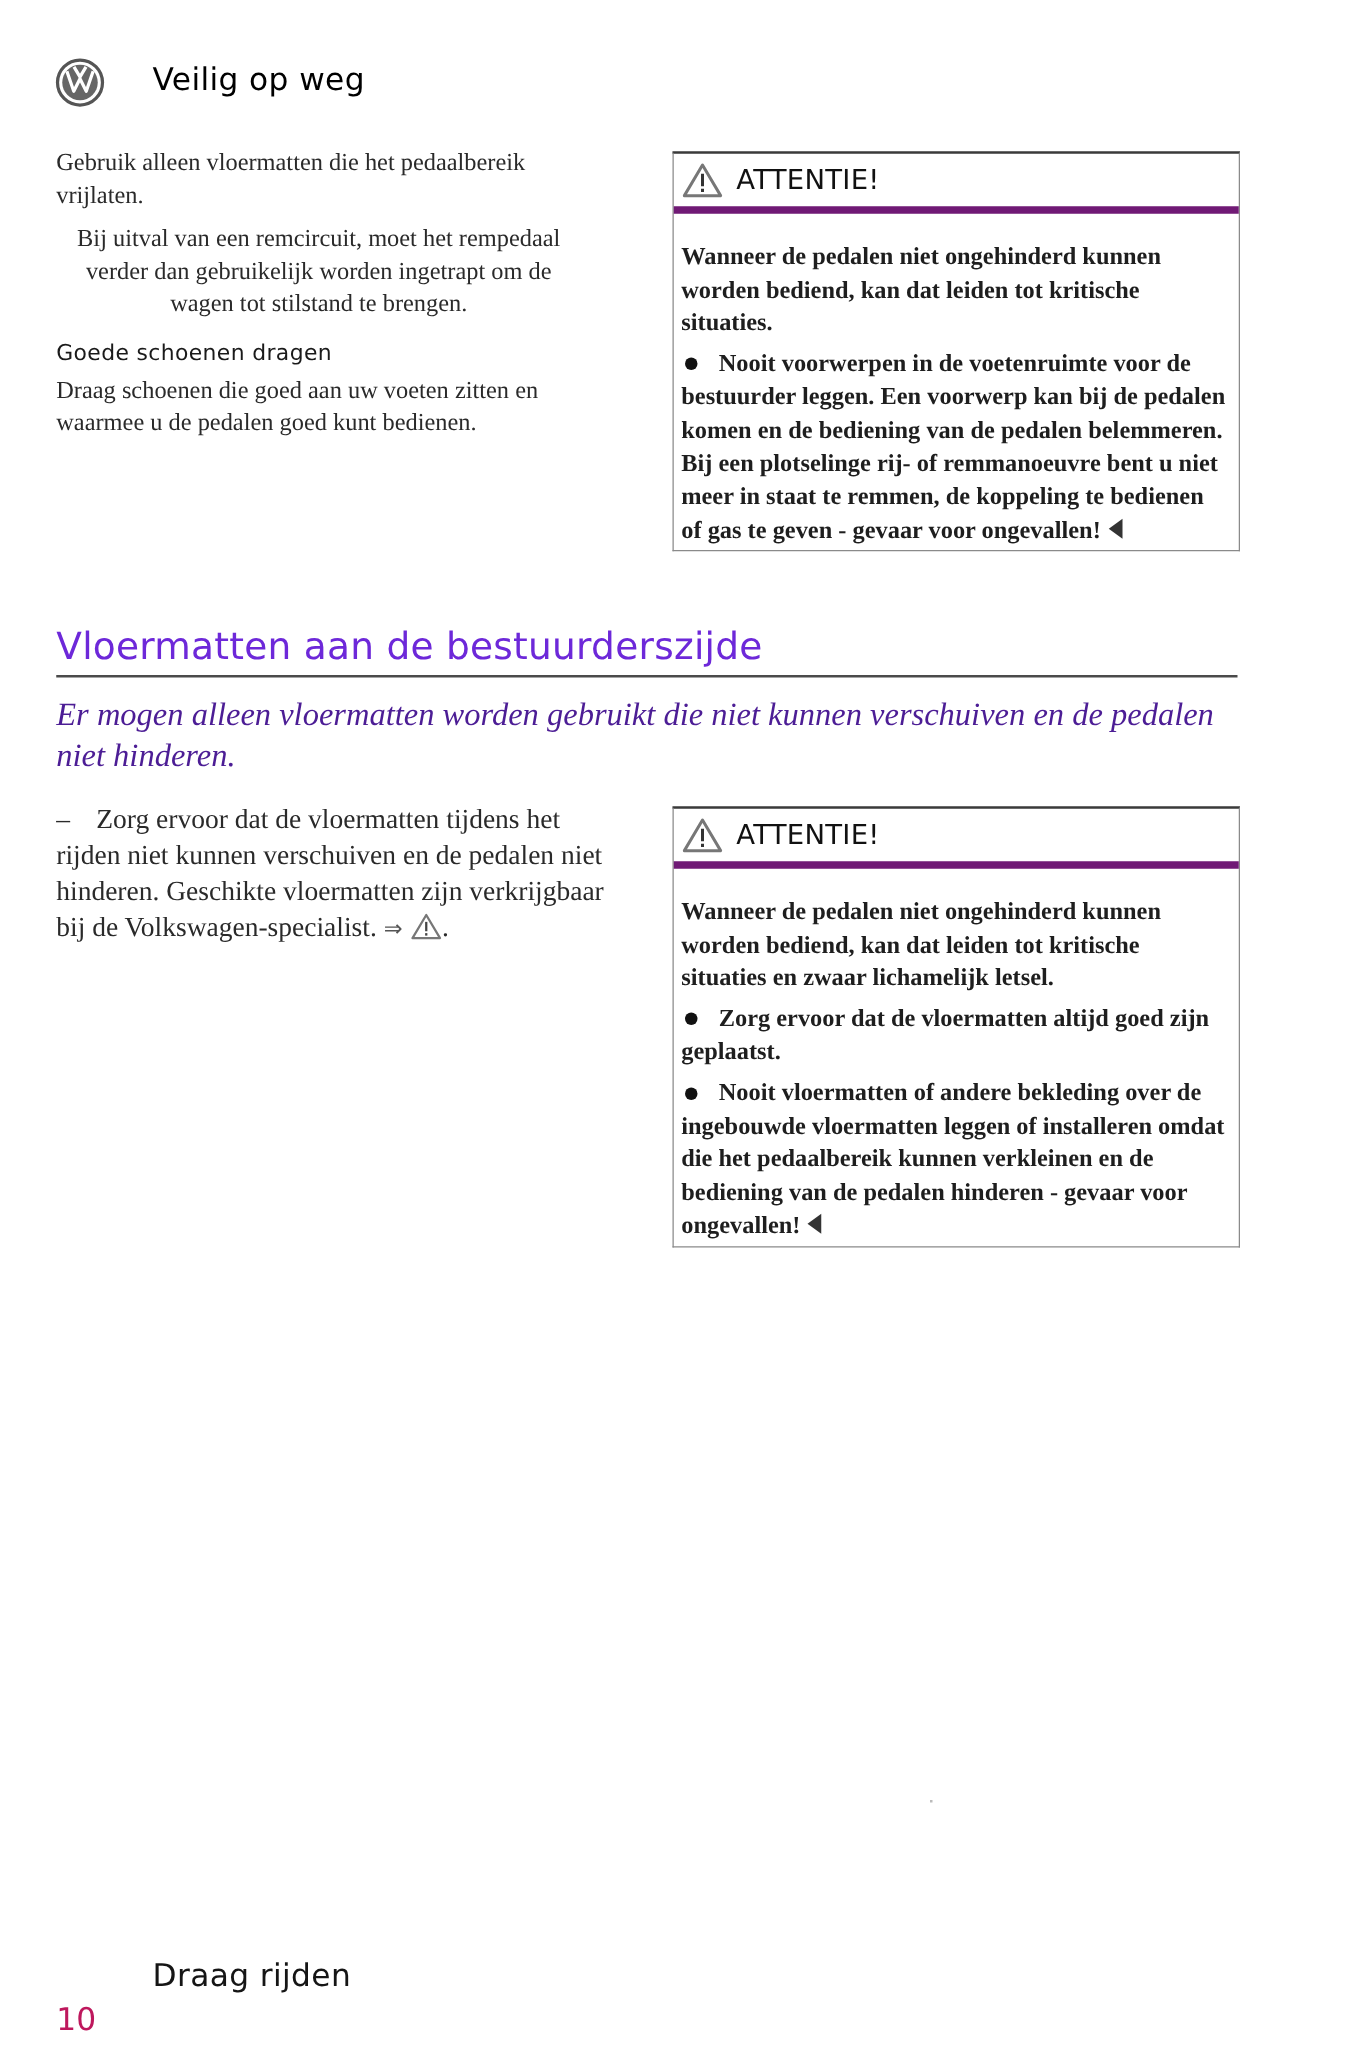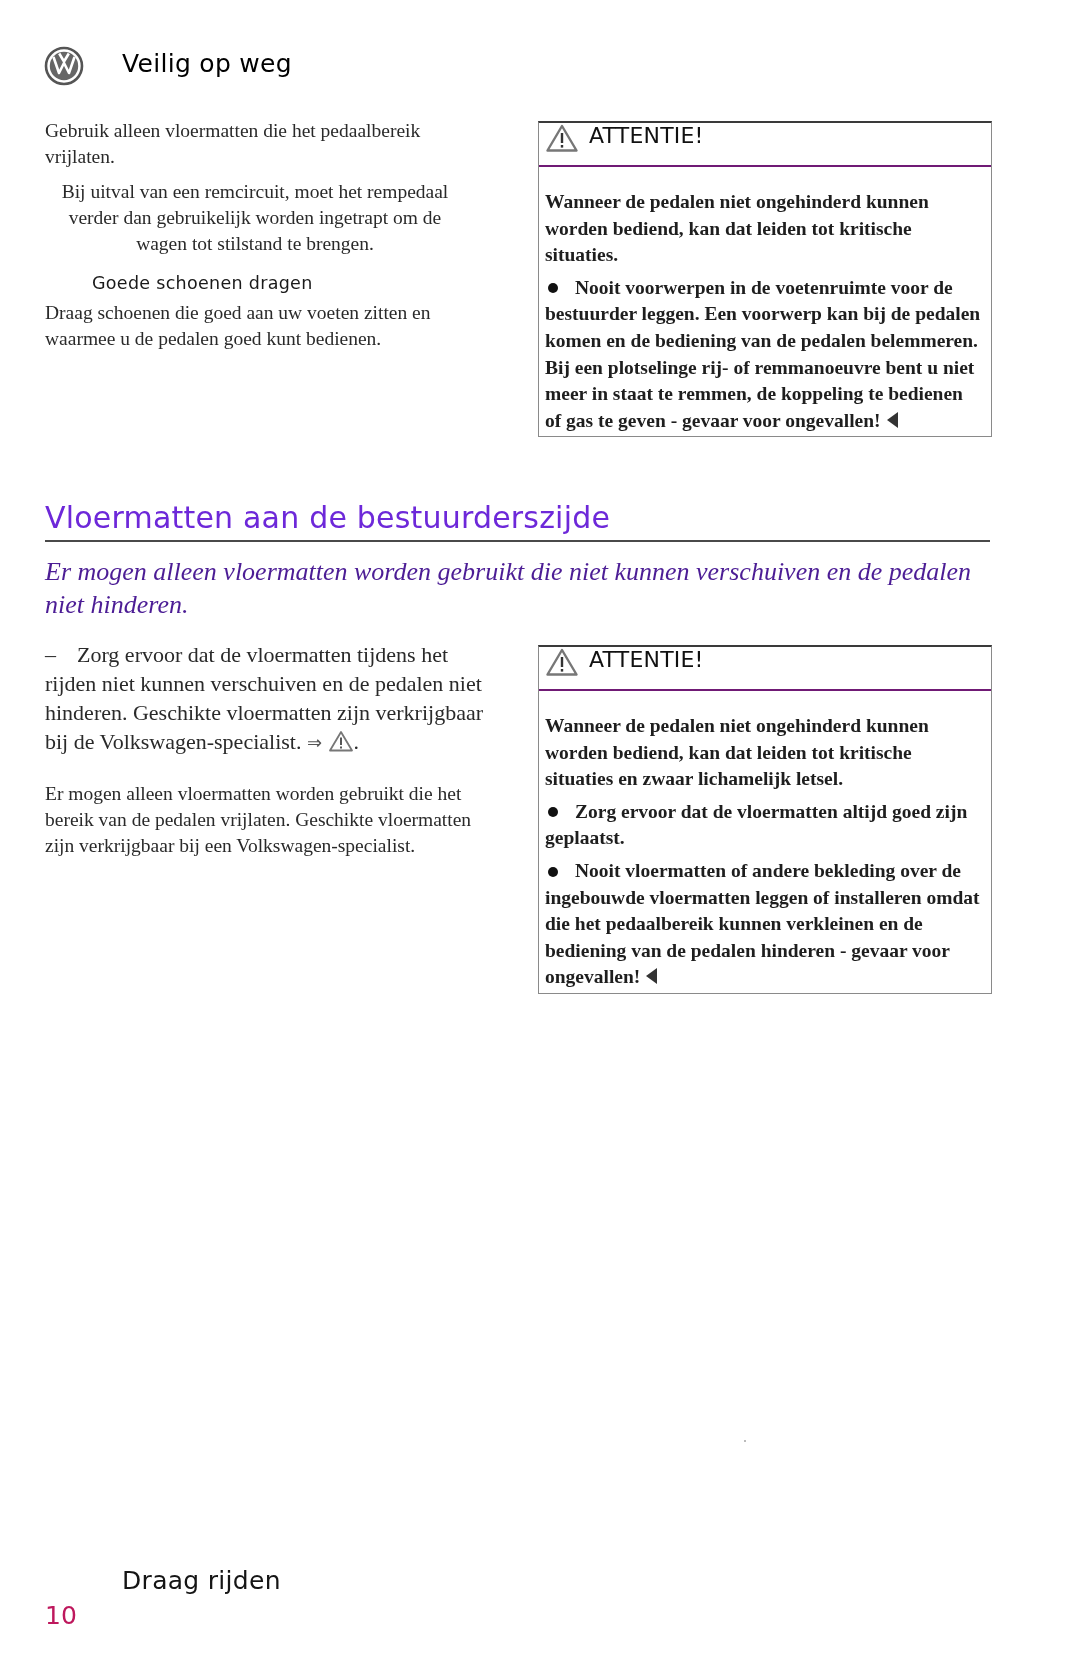--- a/index.html
+++ b/index.html
@@ -12,21 +12,21 @@
     .vw-logo { width: 40px; height: 40px; display: block; }
     .header-title { position: absolute; left: 122px; top: 49px; font-size: 25px; letter-spacing: 0.3px; color: #000000; white-space: nowrap; }
 
     
     .col-left { position: absolute; left: 45px; width: 460px; }
     .body-text { font-size: 19.5px; line-height: 26px; color: #2a2a2a; margin: 0; }
     .subhead { font-size: 17.5px; line-height: 24px; color: #1a1a1a; margin: 0; letter-spacing: 0.3px; }
 
     
     .warn { position: absolute; left: 538px; width: 452px; border: 1.4px solid #8a8a8a; border-top: 2.5px solid #3a3a3a; background: #fff; }
-    .warn-head { display: flex; height: 42px; border-bottom: 2px solid #701a75; padding-left: 6px; }
+    .warn-head { display: flex; align-items: center; height: 42px; border-bottom: 6px solid #701a75; padding-left: 6px; }
     .warn-icon { width: 34px; height: 30px; display: block; margin-right: 10px; }
     .warn-title { font-size: 22px; color: #111; letter-spacing: 0.2px; }
     .warn-body { padding: 22px 8px 2px 6px; }
     .warn-text { font-family: "Liberation Serif", "DejaVu Serif", serif; font-weight: bold; font-size: 19.5px; line-height: 26.6px; color: #1e1e1e; margin: 0 0 6px 0; }
     .warn-text:last-child { margin-bottom: 0; }
     .bullet { display: inline-block; width: 10px; height: 10px; border-radius: 50%; background: #111; margin: 0 17px 2px 3px; vertical-align: middle; }
     .end-mark { display: inline-block; width: 0; height: 0; border-top: 8px solid transparent; border-bottom: 8px solid transparent; border-right: 11px solid #333; margin-left: 6px; vertical-align: -1px; }
 
     
     .section-title { position: absolute; left: 45px; top: 500px; font-size: 30px; color: #6d28d9; letter-spacing: 0.2px; white-space: nowrap; }
@@ -52,21 +52,21 @@
     <circle cx="20" cy="20" r="14.2" fill="#666"></circle>
     <path d="M9.5 11 L15 27 L20 17 L25 27 L30.5 11" fill="none" stroke="#fff" stroke-width="2.6" stroke-linejoin="round"></path>
     <path d="M15.2 7.5 L20 15.5 L24.8 7.5" fill="none" stroke="#fff" stroke-width="2.6" stroke-linejoin="round"></path>
   </svg>
 </div>
 <div class="header-title sans">Veilig op weg</div>
 
 <div class="col-left" style="top:118px;">
   <p class="body-text serif" style="width:440px;">Gebruik alleen vloermatten die het pedaalbereik vrijlaten.</p>
   <p class="body-text serif" style="margin-top:9px;width:420px;text-align:center;">Bij uitval van een remcircuit, moet het rempedaal verder dan gebruikelijk worden ingetrapt om de wagen tot stilstand te brengen.</p>
-  <p class="subhead sans" style="margin-top:14px;margin-left:47px;">Goede schoenen dragen</p>
+  <p class="subhead sans" style="margin-top:14px;">Goede schoenen dragen</p>
   <p class="body-text serif" style="margin-top:5px;width:440px;">Draag schoenen die goed aan uw voeten zitten en waarmee u de pedalen goed kunt bedienen.</p>
 </div>
 
 <div class="warn" style="top:121px;">
   <div class="warn-head">
     <svg class="warn-icon" viewBox="0 0 34 30">
       <path d="M17 3 L31.5 27.5 L2.5 27.5 Z" fill="none" stroke="#777" stroke-width="2.4" stroke-linejoin="round"></path>
       <rect x="15.8" y="10" width="2.4" height="10" fill="#333"></rect>
       <rect x="15.8" y="22" width="2.4" height="2.6" fill="#333"></rect>
     </svg>
@@ -85,21 +85,20 @@
 <div class="col-left" style="top:640px;width:470px;">
   <p class="step-text serif" style="width:455px;">
     <span class="dash">–</span><span>Zorg ervoor dat de vloermatten tijdens het rijden niet kunnen verschuiven en de pedalen niet hinderen. Geschikte vloermatten zijn verkrijgbaar bij de Volkswagen-specialist.</span>
     <span class="inline-arrow">⇒</span>
     <svg class="inline-warn" viewBox="0 0 26 22">
       <path d="M13 2 L24 20.5 L2 20.5 Z" fill="none" stroke="#777" stroke-width="1.8" stroke-linejoin="round"></path>
       <rect x="12.1" y="7.5" width="1.8" height="7.5" fill="#444"></rect>
       <rect x="12.1" y="16.5" width="1.8" height="2" fill="#444"></rect>
     </svg><span>.</span>
   </p>
-  <p class="body-text serif" style="margin-top:24px;width:430px;">Er mogen alleen vloermatten worden gebruikt die het bereik van de pedalen vrijlaten. Geschikte vloermatten zijn verkrijgbaar bij een Volkswagen-specialist.</p>
 </div>
 
 <div class="warn" style="top:645px;">
   <div class="warn-head">
     <svg class="warn-icon" viewBox="0 0 34 30">
       <path d="M17 3 L31.5 27.5 L2.5 27.5 Z" fill="none" stroke="#777" stroke-width="2.4" stroke-linejoin="round"></path>
       <rect x="15.8" y="10" width="2.4" height="10" fill="#333"></rect>
       <rect x="15.8" y="22" width="2.4" height="2.6" fill="#333"></rect>
     </svg>
     <span class="warn-title sans">ATTENTIE!</span>

